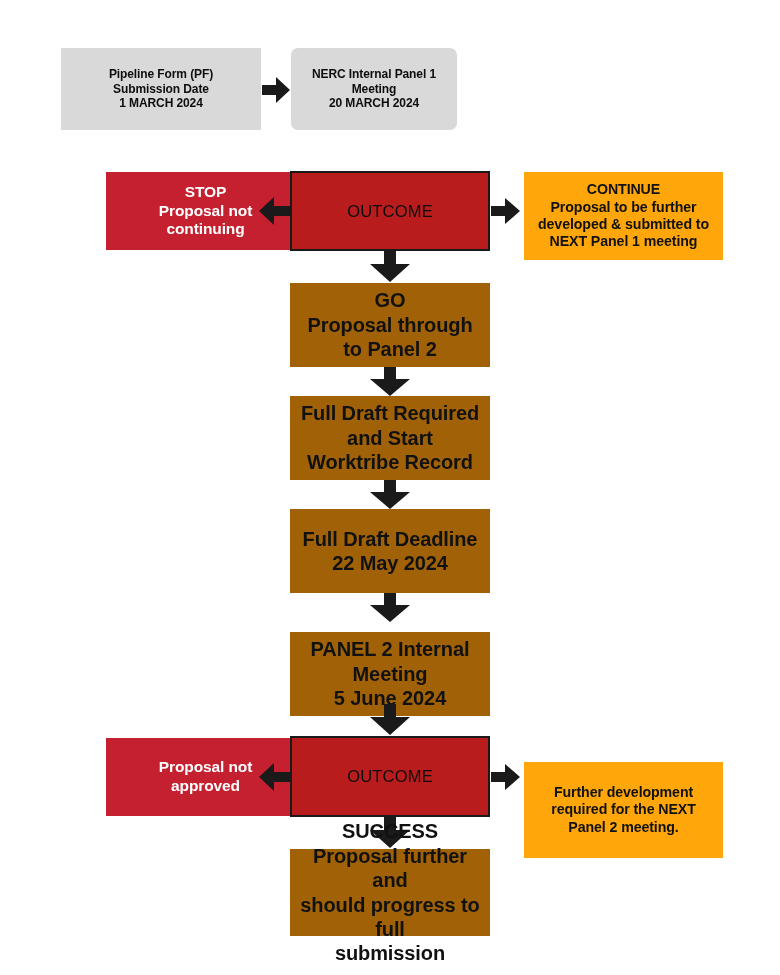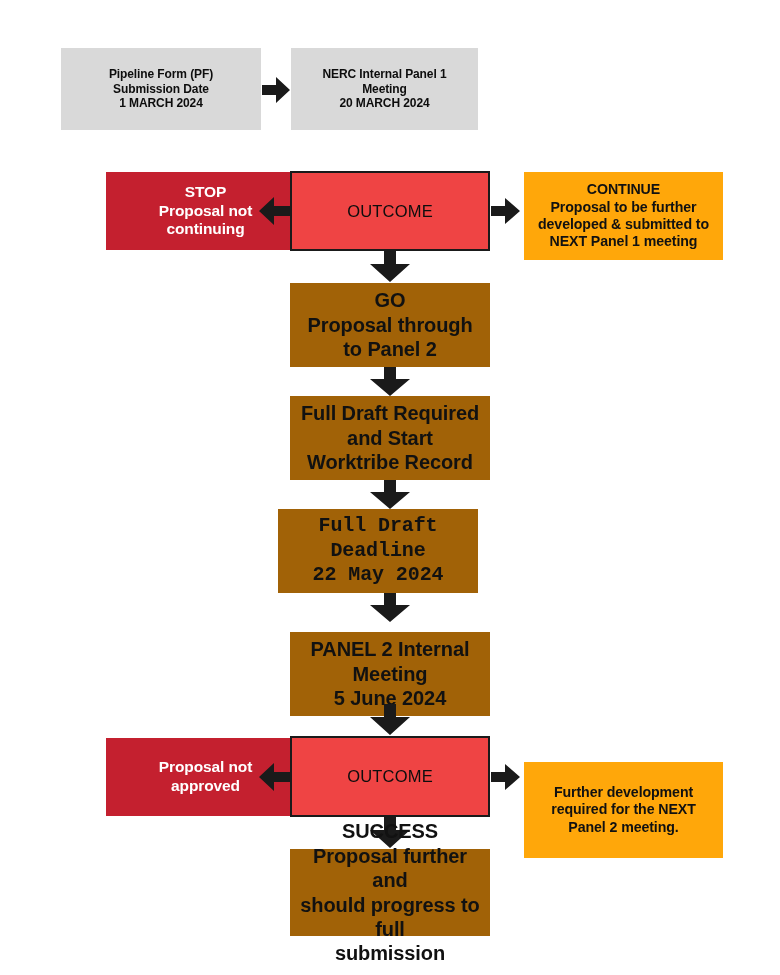--- a/index.html
+++ b/index.html
@@ -30,21 +30,21 @@
     letter-spacing: -0.1px;
     padding: 2px 6px;
     white-space: pre-line;
   }
   .node-gray {
     background: #d9d9d9;
     color: #0d0d0d;
     font-size: 12px;
   }
   .node-white {
-    background: #ef4444;
+    background: #b91c1c;
     color: #0d0d0d;
     border: 2.5px solid #1a1a1a;
     font-size: 16.5px;
     font-weight: normal;
     letter-spacing: 0.2px;
   }
   .node-red {
     background: #c4202f;
     color: #ffffff;
     font-size: 15.5px;
@@ -82,21 +82,21 @@
   <div class="node node-gray" style="left:61px; top:48px; width:200px; height:82px;">Pipeline Form (PF)
 Submission Date
 1 MARCH 2024</div>
 
   <div class="arrow" style="left:261px; top:75px; width:30px; height:30px;">
     <svg viewBox="0 0 30 30" preserveAspectRatio="none">
       <path d="M1,10 L15,10 L15,2 L29,15 L15,28 L15,20 L1,20 Z"></path>
     </svg>
   </div>
 
-  <div class="node node-gray" style="left:291px; top:48px; width:187px; height:82px;">NERC Internal Panel 1
+  <div class="node node-gray" style="left:291px; top:48px; width:166px; height:82px;border-radius:7px;">NERC Internal Panel 1
 Meeting
 20 MARCH 2024</div>
 
   <div class="node node-red" style="left:61px; top:172px; width:199px; height:78px;">STOP
 Proposal not
 continuing</div>
 
   <div class="arrow" style="left:258px; top:196px; width:34px; height:30px;">
     <svg viewBox="0 0 34 30" preserveAspectRatio="none">
       <path d="M33,10 L16,10 L16,1 L1,15 L16,29 L16,20 L33,20 Z"></path>
@@ -135,21 +135,21 @@
   <div class="node node-green" style="left:290px; top:396px; width:200px; height:84px;">Full Draft Required
 and Start
 Worktribe Record</div>
 
   <div class="arrow" style="left:368px; top:480px; width:44px; height:30px;">
     <svg viewBox="0 0 44 30" preserveAspectRatio="none">
       <path d="M16,0 L28,0 L28,12 L42,12 L22,29 L2,12 L16,12 Z"></path>
     </svg>
   </div>
 
-  <div class="node node-green" style="left:278px; top:509px; width:200px; height:84px;font-family:Liberation Mono, monospace;">Full Draft Deadline
+  <div class="node node-green" style="left:290px; top:509px; width:200px; height:84px;">Full Draft Deadline
 22 May 2024</div>
 
   <div class="arrow" style="left:368px; top:593px; width:44px; height:30px;">
     <svg viewBox="0 0 44 30" preserveAspectRatio="none">
       <path d="M16,0 L28,0 L28,12 L42,12 L22,29 L2,12 L16,12 Z"></path>
     </svg>
   </div>
 
   <div class="node node-green" style="left:290px; top:620px; width:200px; height:84px;margin-top:12px;">PANEL 2 Internal
 Meeting

